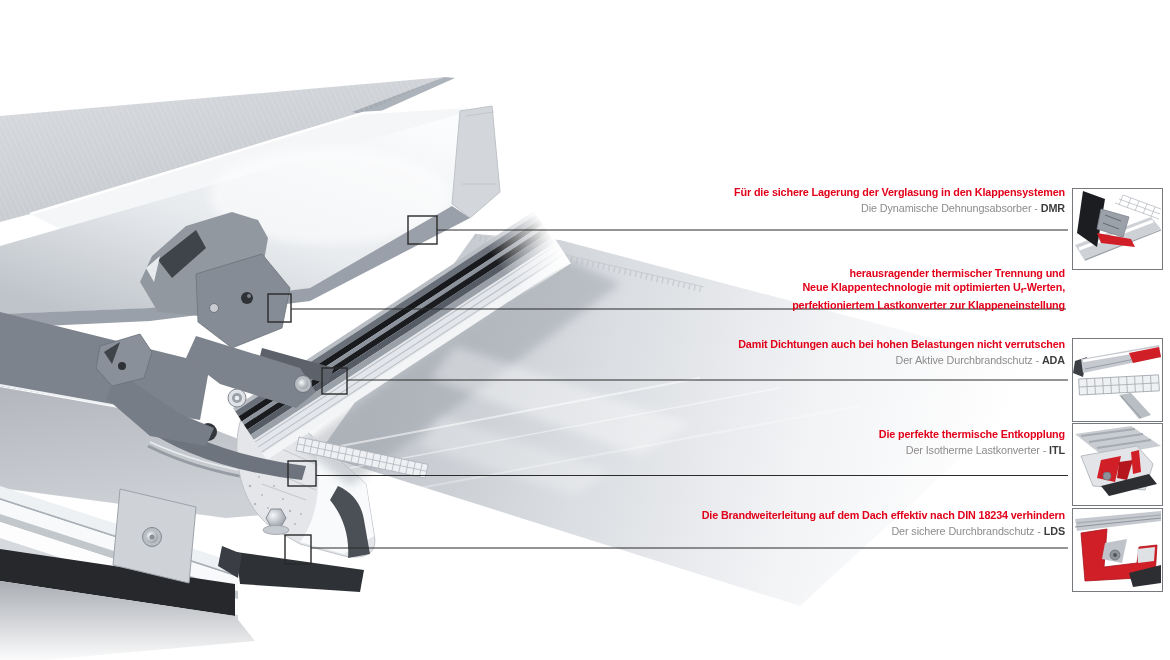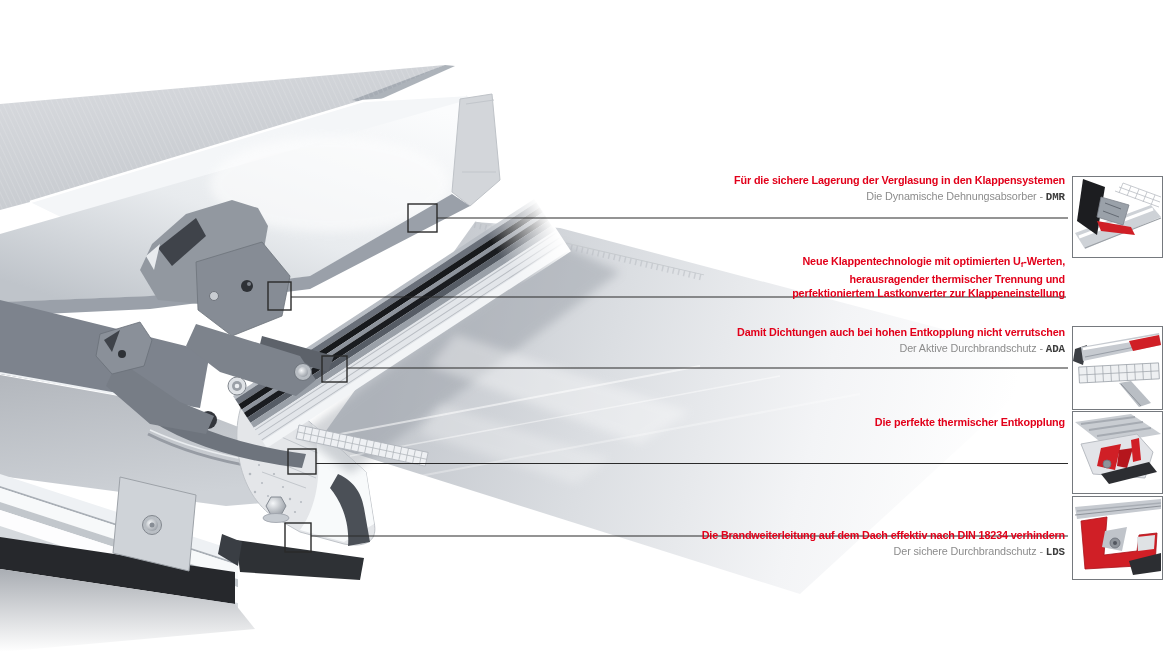--- a/index.html
+++ b/index.html
@@ -1,29 +1,29 @@
 <!DOCTYPE html>
 <html><head>
 <meta charset="utf-8">
 <style>
   html,body{margin:0;padding:0;background:#ffffff;}
   body{width:1170px;height:660px;overflow:hidden;position:relative;
        font-family:"Liberation Sans", sans-serif;}
-  .stage{position:absolute;left:0;top:4px;width:1170px;height:551px;}
+  .stage{position:absolute;left:0;top:16px;width:1170px;height:551px;}
   .illustration{position:absolute;left:0;top:0;}
   .ann{position:absolute;right:105px;width:560px;text-align:right;white-space:nowrap;}
   .ann .head{font-weight:bold;font-size:10.8px;line-height:14px;color:#e2001a;letter-spacing:-0.15px;}
   .ann .sub{font-size:10.8px;line-height:15px;color:#8c8c8c;margin-top:2px;letter-spacing:-0.1px;}
-  .ann .sub b{color:#3d3d3d;font-weight:bold;font-family:Liberation Mono, monospace;}
+  .ann .sub b{color:#3d3d3d;font-weight:bold;}
   .subf{font-size:8px;vertical-align:-2px;}
   .thumb{position:absolute;left:1072px;width:91px;box-sizing:border-box;
          border:1px solid #75797e;background:#fff;}
   .thumb svg{display:block;width:100%;height:100%;}
   #ann-dmr{top:169px;} #ann-klt{top:250px;} #ann-ada{top:321px;}
-  #ann-itl{top:411px;} #ann-lds{top:492px;margin-top:32px;}
+  #ann-itl{top:411px;} #ann-lds{top:492px;}
   #thumb-dmr{top:172px;height:82px;} #thumb-ada{top:322px;height:84px;}
   #thumb-itl{top:407px;height:83px;} #thumb-lds{top:492px;height:84px;}
 </style>
 </head>
 <body>
 
 <div class="stage">
 
   <svg class="illustration" width="1170" height="660" viewBox="0 0 1170 660">
     <defs>
@@ -211,32 +211,33 @@
       <line x1="311" y1="532" x2="1068" y2="532"></line>
     </g>
   </svg>
 
   <div class="ann" id="ann-dmr">
     <div class="head">Für die sichere Lagerung der Verglasung in den Klappensystemen</div>
     <div class="sub"><span>Die Dynamische Dehnungsabsorber - </span><b>DMR</b></div>
   </div>
 
   <div class="ann" id="ann-klt">
+    <div class="head">herausragender thermischer Trennung und</div>
     <div class="head"><span>Neue Klappentechnologie mit optimierten U</span><span class="subf">f</span><span>-Werten,</span></div>
-    <div class="head">herausragender thermischer Trennung und</div>
     <div class="head">perfektioniertem Lastkonverter zur Klappeneinstellung</div>
   </div>
 
   <div class="ann" id="ann-ada">
-    <div class="head">Damit Dichtungen auch bei hohen Entkopplung nicht verrutschen</div>
+    <div class="head">Damit Dichtungen auch bei hohen Belastungen nicht verrutschen</div>
     <div class="sub"><span>Der Aktive Durchbrandschutz - </span><b>ADA</b></div>
   </div>
 
   <div class="ann" id="ann-itl">
-    <div class="head">Die perfekte thermischer Entkopplung</div>
+    <div class="head">Die perfekte thermische Entkopplung</div>
+    <div class="sub"><span>Der Isotherme Lastkonverter - </span><b>ITL</b></div>
   </div>
 
   <div class="ann" id="ann-lds">
     <div class="head">Die Brandweiterleitung auf dem Dach effektiv nach DIN 18234 verhindern</div>
     <div class="sub"><span>Der sichere Durchbrandschutz - </span><b>LDS</b></div>
   </div>
 
   <div class="thumb" id="thumb-dmr">
     <svg viewBox="0 0 89 80">
       <rect width="89" height="80" fill="#ffffff"></rect>

